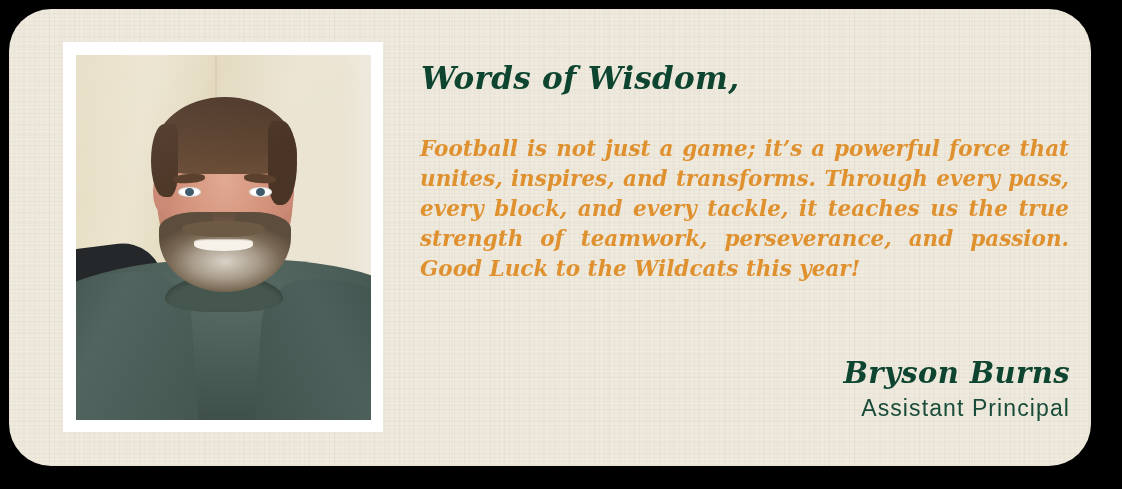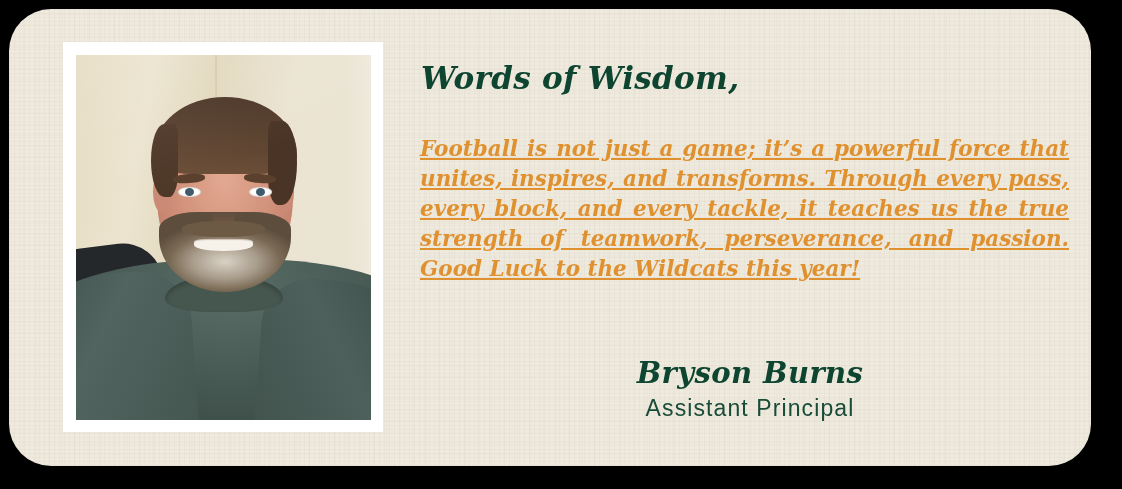--- a/index.html
+++ b/index.html
@@ -212,29 +212,28 @@
     top: 125px;
     width: 649px;
     font-family: "DejaVu Serif", "Liberation Serif", serif;
     font-weight: bold;
     font-style: italic;
     font-size: 21.5px;
     line-height: 30px;
     color: #e0912f;
     text-align: justify;
     text-justify: inter-word;
-    text-decoration: underline;
   }
 
   #signature {
     position: absolute;
     right: 1px;
     top: 347px;
     width: 640px;
-    text-align: center;
+    text-align: right;
   }
   #sign-name {
     font-family: "DejaVu Serif", "Liberation Serif", serif;
     font-weight: bold;
     font-style: italic;
     font-size: 29px;
     letter-spacing: 0.4px;
     color: #0e4531;
     line-height: 34px;
   }

